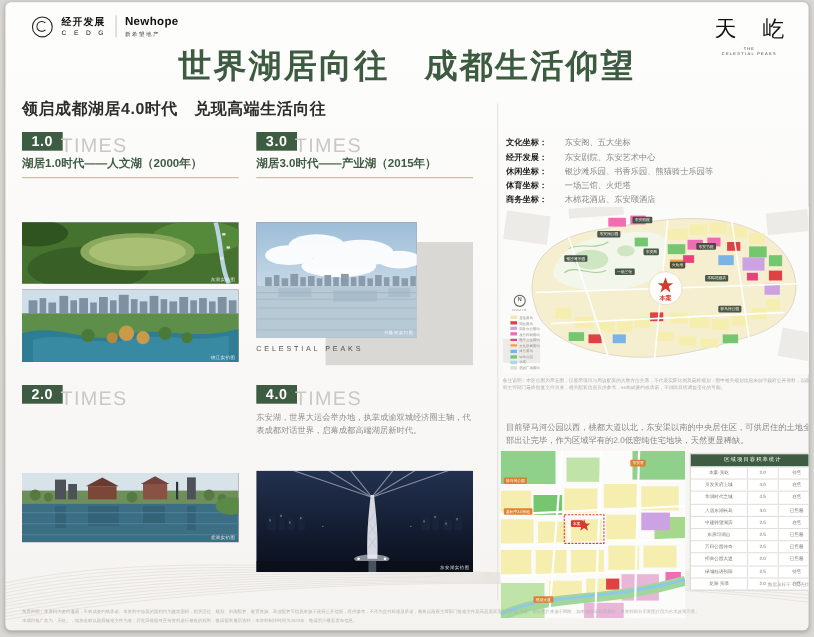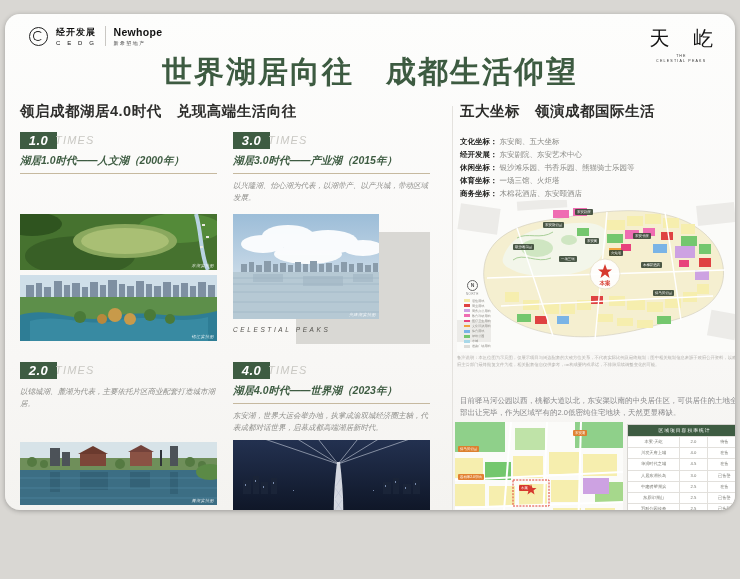--- a/index.html
+++ b/index.html
@@ -4,23 +4,23 @@
 <style>
   html,body{margin:0;padding:0;}
   body{
     width:740px;height:579px;position:relative;overflow:hidden;
     background:#d9d7d3;
     font-family:"Liberation Sans","DejaVu Sans",sans-serif;
     -webkit-font-smoothing:antialiased;
   }
   .abs{position:absolute;}
   #card{
-    position:absolute;left:5px;top:14px;width:730px;height:496px;
+    position:absolute;left:5px;top:2px;width:730px;height:571px;
     background:linear-gradient(180deg,#fdfdfc 0%,#f8f7f5 70%,#f4f3f0 100%);
-    border-radius:15px;overflow:hidden;box-shadow:0 1px 5px rgba(0,0,0,.28);
+    border-radius:5px;overflow:hidden;box-shadow:0 1px 5px rgba(0,0,0,.28);
   }
   
   #hdr-left{left:24px;top:12px;display:flex;align-items:center;gap:8px;}
   .cedg-mark{width:17px;height:17px;border:1.6px solid #222;border-radius:50%;position:relative;}
   .cedg-mark:before{content:"";position:absolute;left:3px;top:3px;width:8px;height:8px;border:1.4px solid #222;border-radius:50%;border-right-color:transparent;}
   .cedg-txt .cn{font-size:9px;font-weight:bold;color:#111;letter-spacing:1px;}
   .cedg-txt .en{font-size:6px;color:#111;letter-spacing:2.6px;margin-top:1px;}
   .hdr-div{width:1px;height:20px;background:#c9c7c3;}
   .nh-txt .en{font-size:10.5px;font-weight:bold;color:#111;letter-spacing:.3px;}
   .nh-txt .cn{font-size:5px;color:#444;letter-spacing:1.4px;margin-top:1.5px;}
@@ -29,38 +29,38 @@
   #hdr-right .en1{font-size:3.6px;color:#333;letter-spacing:1px;margin-top:2px;}
   #hdr-right .en2{font-size:3.6px;color:#333;letter-spacing:1.2px;margin-top:1px;}
   #main-title{
     left:0;right:0;top:38px;text-align:center;
     font-size:30px;font-weight:900;color:#3d5b41;letter-spacing:2px;
   }
   
   #v-divider{left:447px;top:92px;width:1px;height:452px;background:#e4e2de;}
   .sec-heading{font-size:14.5px;font-weight:bold;color:#2d2d2b;letter-spacing:.5px;}
   
-  .era{position:absolute;width:197px;font-style:italic;}
+  .era{position:absolute;width:197px;}
   .badge{position:relative;height:18px;}
   .badge .num{position:absolute;left:0;top:0;width:37px;height:17px;background:#3e5c42;color:#fff;
     font-size:13px;font-weight:bold;text-align:center;line-height:17px;letter-spacing:.5px;}
-  .badge .times{position:absolute;left:35px;top:2px;font-size:11px;color:#c9c8c3;letter-spacing:1.2px;}
+  .badge .times{position:absolute;left:35px;top:2px;font-size:18px;color:#c9c8c3;letter-spacing:1.2px;}
   .etitle{margin-top:4px;font-size:10.5px;font-weight:bold;color:#3e5c42;padding-bottom:5px;border-bottom:1px solid #c6b99f;}
   .edesc{margin-top:6px;font-size:7.5px;color:#8f8f8b;line-height:1.6;}
   .photo{position:absolute;left:0;overflow:hidden;background:#889;}
   .photo svg{display:block;width:100%;height:100%;}
   .photo .cap{position:absolute;right:3px;bottom:2px;font-size:4px;color:rgba(255,255,255,.85);letter-spacing:.5px;}
   .ghost{position:absolute;background:#d9d8d4;}
   .small-caption{position:absolute;left:0;font-size:6.5px;color:#55534e;letter-spacing:2.6px;}
   .wm{position:absolute;left:0;font-size:16.5px;font-weight:bold;letter-spacing:2px;line-height:1.2;
       color:transparent;-webkit-text-stroke:0.8px #55534e;}
   
   .coords{left:455px;top:121px;width:282px;}
   .coord-line{font-size:7.5px;line-height:13px;color:#8a8a86;}
-  .coord-line b{color:#1c1c1a;margin-right:2px;}
+  .coord-line b{color:#1c1c1a;margin-right:16px;}
   .mapbox{position:absolute;background:#fcfcfa;overflow:hidden;}
   .mapbox svg{display:block;width:100%;height:100%;}
   .chip{position:absolute;background:rgba(60,74,56,.92);color:#fff;font-size:3.4px;line-height:1.25;
         padding:1px 2px;border-radius:1px;white-space:nowrap;}
   #map2 .chip{background:rgba(224,123,42,.95);}
   #map2 .chip.red{background:#d6392e;}
   
   #map1-labels .chip:nth-child(1){left:86px;top:22px;}
   #map1-labels .chip:nth-child(2){left:118px;top:9px;}
   #map1-labels .chip:nth-child(3){left:128px;top:38px;}
@@ -204,21 +204,20 @@
       <span class="cap">锦江实拍图</span>
     </div>
   </div>
 
   <div class="era" style="left:228px;top:118px;height:215px;">
     <div class="badge">
       <span class="num">3.0</span>
       <span class="times">TIMES</span>
     </div>
     <div class="etitle">湖居3.0时代——产业湖（2015年）</div>
-    <div class="edesc">以兴隆湖、怡心湖为代表，以湖带产、以产兴城，带动区域发展。</div>
     <div class="ghost" style="left:63px;top:100px;width:134px;height:112px;"></div>
     <div class="photo" style="top:82px;width:146px;height:105px;">
       <svg viewBox="0 0 146 105" preserveAspectRatio="none">
         <defs>
           <linearGradient id="sky3" x1="0" y1="0" x2="0" y2="1">
             <stop offset="0" stop-color="#9cbdd8"></stop>
               <stop offset="1" stop-color="#e9eef2"></stop>
           </linearGradient>
         </defs>
         <rect width="146" height="105" fill="url(#sky3)"></rect>
@@ -266,21 +265,20 @@
       <span class="cap">兴隆湖实拍图</span>
     </div>
     <div class="small-caption" style="top:194px;">CELESTIAL PEAKS</div>
   </div>
 
   <div class="era" style="left:15px;top:348px;height:190px;">
     <div class="badge">
       <span class="num">2.0</span>
       <span class="times">TIMES</span>
     </div>
-    <div class="edesc">以锦城湖、麓湖为代表，主要依托片区商业配套打造城市湖居。</div>
     <div class="photo" style="top:80px;width:197px;height:63px;">
       <svg viewBox="0 0 197 63" preserveAspectRatio="none">
         <rect width="197" height="22" fill="#d7e3e8"></rect>
         <rect y="16" width="197" height="12" fill="#6f8f5a"></rect>
         <g fill="#557a42">
           <circle cx="12" cy="20" r="5"></circle>
             <circle cx="24" cy="22" r="4"></circle>
             <circle cx="100" cy="22" r="5"></circle>
           <circle cx="170" cy="20" r="5"></circle>
             <circle cx="182" cy="23" r="4"></circle>
@@ -305,30 +303,28 @@
         <g stroke="#4f86a0" stroke-width="1" opacity="0.7">
           <line x1="0" y1="36" x2="197" y2="36"></line>
             <line x1="0" y1="46" x2="197" y2="46"></line>
           <line x1="0" y1="56" x2="197" y2="56"></line>
         </g>
         <ellipse cx="190" cy="30" rx="14" ry="8" fill="#5b8a46"></ellipse>
       </svg>
       <span class="cap">麓湖实拍图</span>
     </div>
     <div class="wm" style="top:147px;">
-      <div>PEAKS</div>
     </div>
   </div>
 
   <div class="era" style="left:228px;top:348px;height:190px;">
     <div class="badge">
       <span class="num">4.0</span>
       <span class="times">TIMES</span>
     </div>
-    <div class="etitle">湖居4.0时代——世界湖（2023年）</div>
     <div class="edesc">东安湖，世界大运会举办地，执掌成渝双城经济圈主轴，代表成都对话世界，启幕成都高端湖居新时代。</div>
     <div class="photo" style="top:78px;width:197px;height:92px;">
       <svg viewBox="0 0 197 92" preserveAspectRatio="none">
         <defs>
           <linearGradient id="night4" x1="0" y1="0" x2="0" y2="1">
             <stop offset="0" stop-color="#233150"></stop>
               <stop offset="0.6" stop-color="#131c30"></stop>
               <stop offset="1" stop-color="#0a0f1c"></stop>
           </linearGradient>
         </defs>
@@ -374,21 +370,20 @@
         <ellipse cx="105" cy="80" rx="16" ry="4" fill="#eef2f8" opacity="0.55"></ellipse>
         <circle cx="93" cy="80" r="1.2" fill="#fff"></circle>
           <circle cx="117" cy="80" r="1.2" fill="#fff"></circle>
         <rect y="82" width="197" height="10" fill="#0a0f1a"></rect>
         <rect x="102" y="82" width="7" height="10" fill="#aab4c8" opacity="0.4"></rect>
       </svg>
       <span class="cap">东安湖实拍图</span>
     </div>
   </div>
 
-  <div class="abs sec-heading" style="left:455px;top:88px;">五大坐标　领演成都国际生活</div>
 
   <div class="abs coords">
 
   <div class="coord-line"><b>文化坐标：</b><span>东安阁、五大坐标</span></div>
       <div class="coord-line"><b>经开发展：</b><span>东安剧院、东安艺术中心</span></div>
       <div class="coord-line"><b>休闲坐标：</b><span>银沙滩乐园、书香乐园、熊猫骑士乐园等</span></div>
       <div class="coord-line"><b>体育坐标：</b><span>一场三馆、火炬塔</span></div>
       <div class="coord-line"><b>商务坐标：</b><span>木棉花酒店、东安颐酒店</span></div>
     </div>
 

